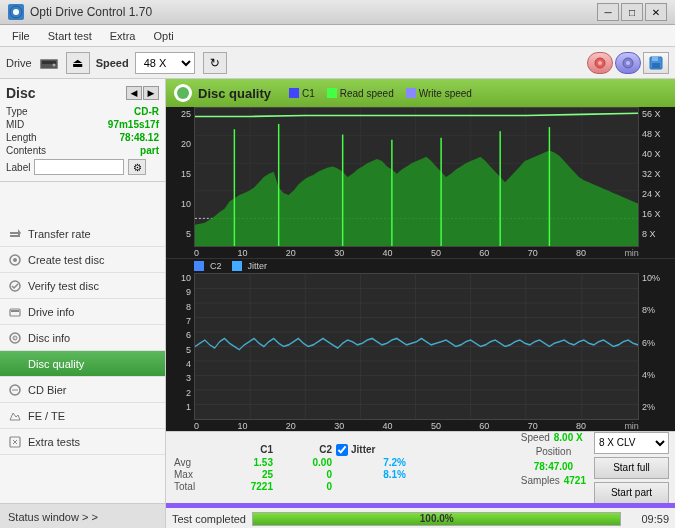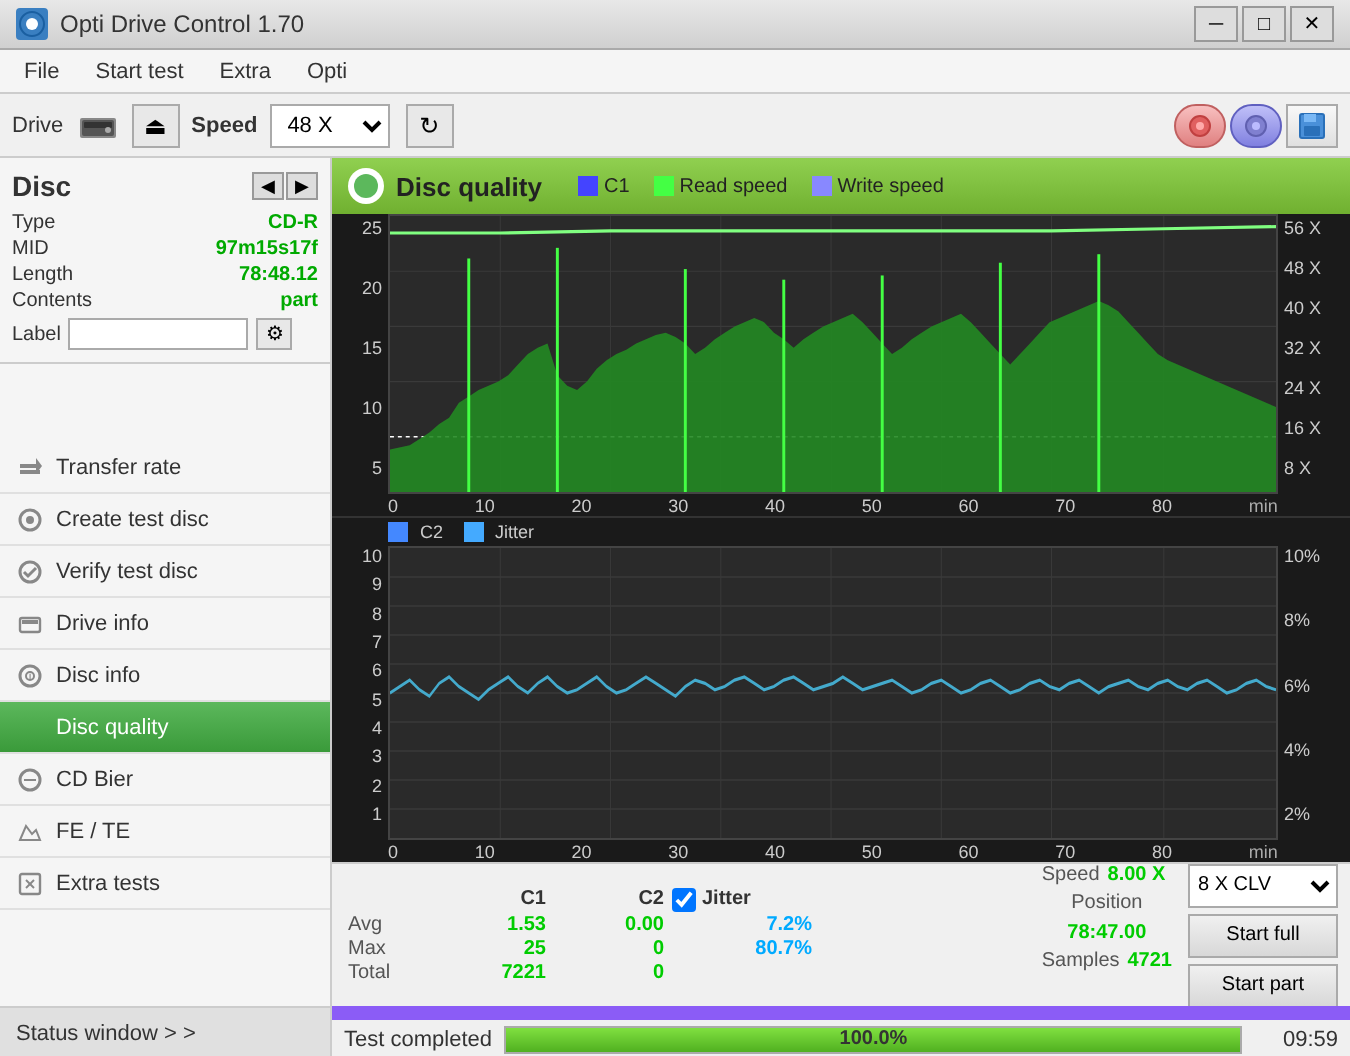--- a/index.html
+++ b/index.html
@@ -55,21 +55,21 @@
     .disc-quality-header { background: linear-gradient(to bottom, #90d050, #70b030); height: 28px; display: flex; align-items: center; padding: 0 8px; gap: 6px; }
     .dq-icon { width: 18px; height: 18px; border-radius: 50%; background: white; display: flex; align-items: center; justify-content: center; }
     .dq-icon-inner { width: 12px; height: 12px; border-radius: 50%; background: #5cb85c; }
     .dq-title { font-size: 13px; font-weight: bold; color: #222; }
     .legend { display: flex; align-items: center; gap: 12px; margin-left: 12px; }
     .legend-item { display: flex; align-items: center; gap: 3px; font-size: 10px; color: #222; }
     .legend-box { width: 10px; height: 10px; }
     .action-btn { height: 22px; min-width: 70px; background: linear-gradient(to bottom, #f0f0f0, #d8d8d8); border: 1px solid #aaa; font-size: 10px; cursor: pointer; padding: 0 6px; }
 
     
-    .bottom-status { height: 26px; background: #f0f0f0; border-top: 7px solid #8b5cf6; display: flex; align-items: center; padding: 0 6px; gap: 6px; }
+    .bottom-status { height: 26px; background: #f0f0f0; border-top: 5px solid #8b5cf6; display: flex; align-items: center; padding: 0 6px; gap: 6px; }
     .status-text { font-size: 11px; color: #333; flex-shrink: 0; }
     .progress-bar-bg { flex: 1; height: 14px; background: #ddd; border: 1px solid #aaa; position: relative; }
     .progress-bar-fill { height: 100%; background: linear-gradient(to bottom, #80e040, #50b020); }
     .progress-text { position: absolute; top: 0; left: 0; right: 0; bottom: 0; display: flex; align-items: center; justify-content: center; font-size: 10px; color: #333; font-weight: bold; }
     .time-text { font-size: 11px; color: #333; margin-left: 14px; }
   </style>
 </head>
 <body>
 
 <div class="title-bar">
@@ -439,21 +439,21 @@
           <span style="color:#555;">Avg</span>
           <span style="text-align:right; color:#00cc00; font-weight:bold;">1.53</span>
           <span style="text-align:right; color:#00cc00; font-weight:bold;">0.00</span>
           <span style="text-align:right; color:#00aaff; font-weight:bold;">7.2%</span>
         </div>
 
         <div style="display:grid; grid-template-columns:40px 55px 55px 70px; gap:0 4px; font-size:10px; padding-left:2px;">
           <span style="color:#555;">Max</span>
           <span style="text-align:right; color:#00cc00; font-weight:bold;">25</span>
           <span style="text-align:right; color:#00cc00; font-weight:bold;">0</span>
-          <span style="text-align:right; color:#00aaff; font-weight:bold;">80.7%</span>
+          <span style="text-align:right; color:#00aaff; font-weight:bold;">8.1%</span>
         </div>
 
         <div style="display:grid; grid-template-columns:40px 55px 55px 70px; gap:0 4px; font-size:10px; padding-left:2px;">
           <span style="color:#555;">Total</span>
           <span style="text-align:right; color:#00cc00; font-weight:bold;">7221</span>
           <span style="text-align:right; color:#00cc00; font-weight:bold;">0</span>
         </div>
       </div>
 
       <div style="display:flex; gap:8px; align-items:flex-start;">

